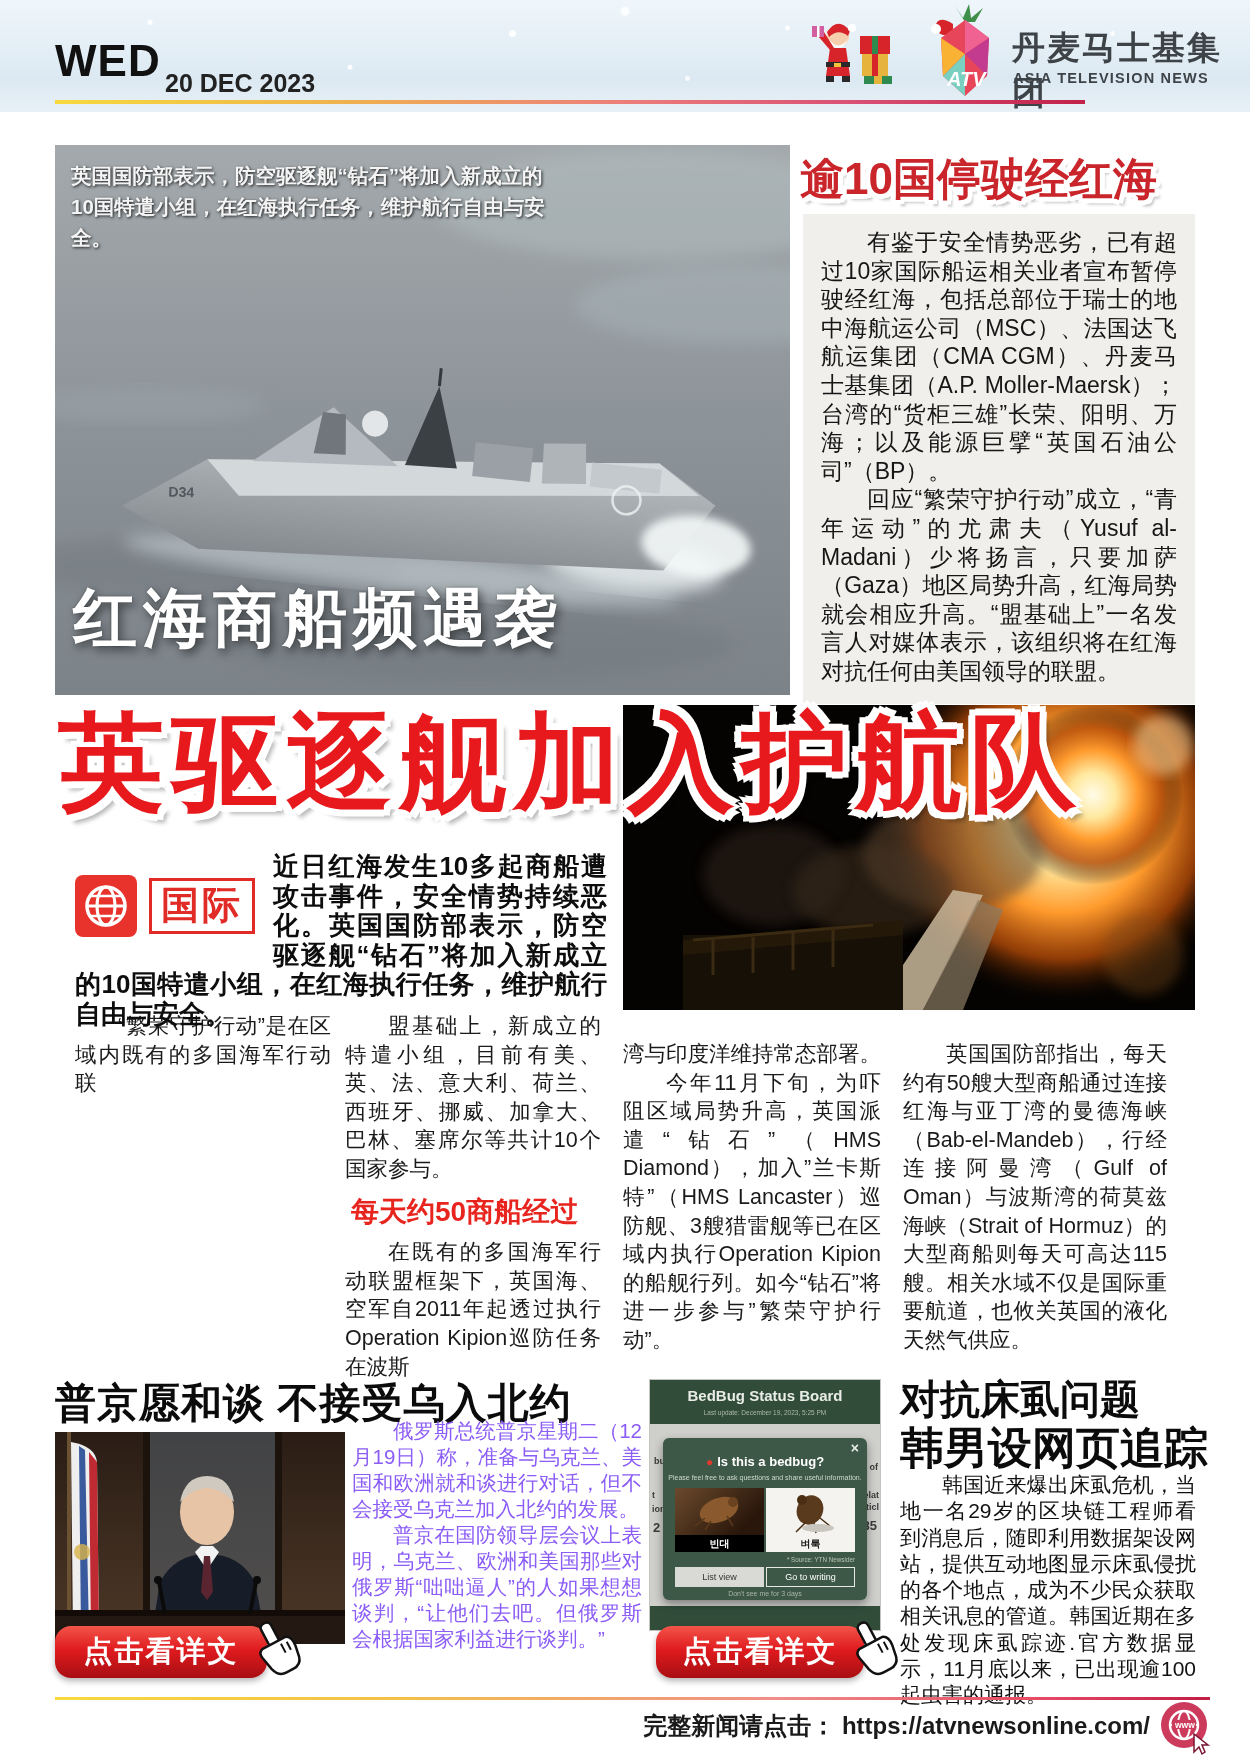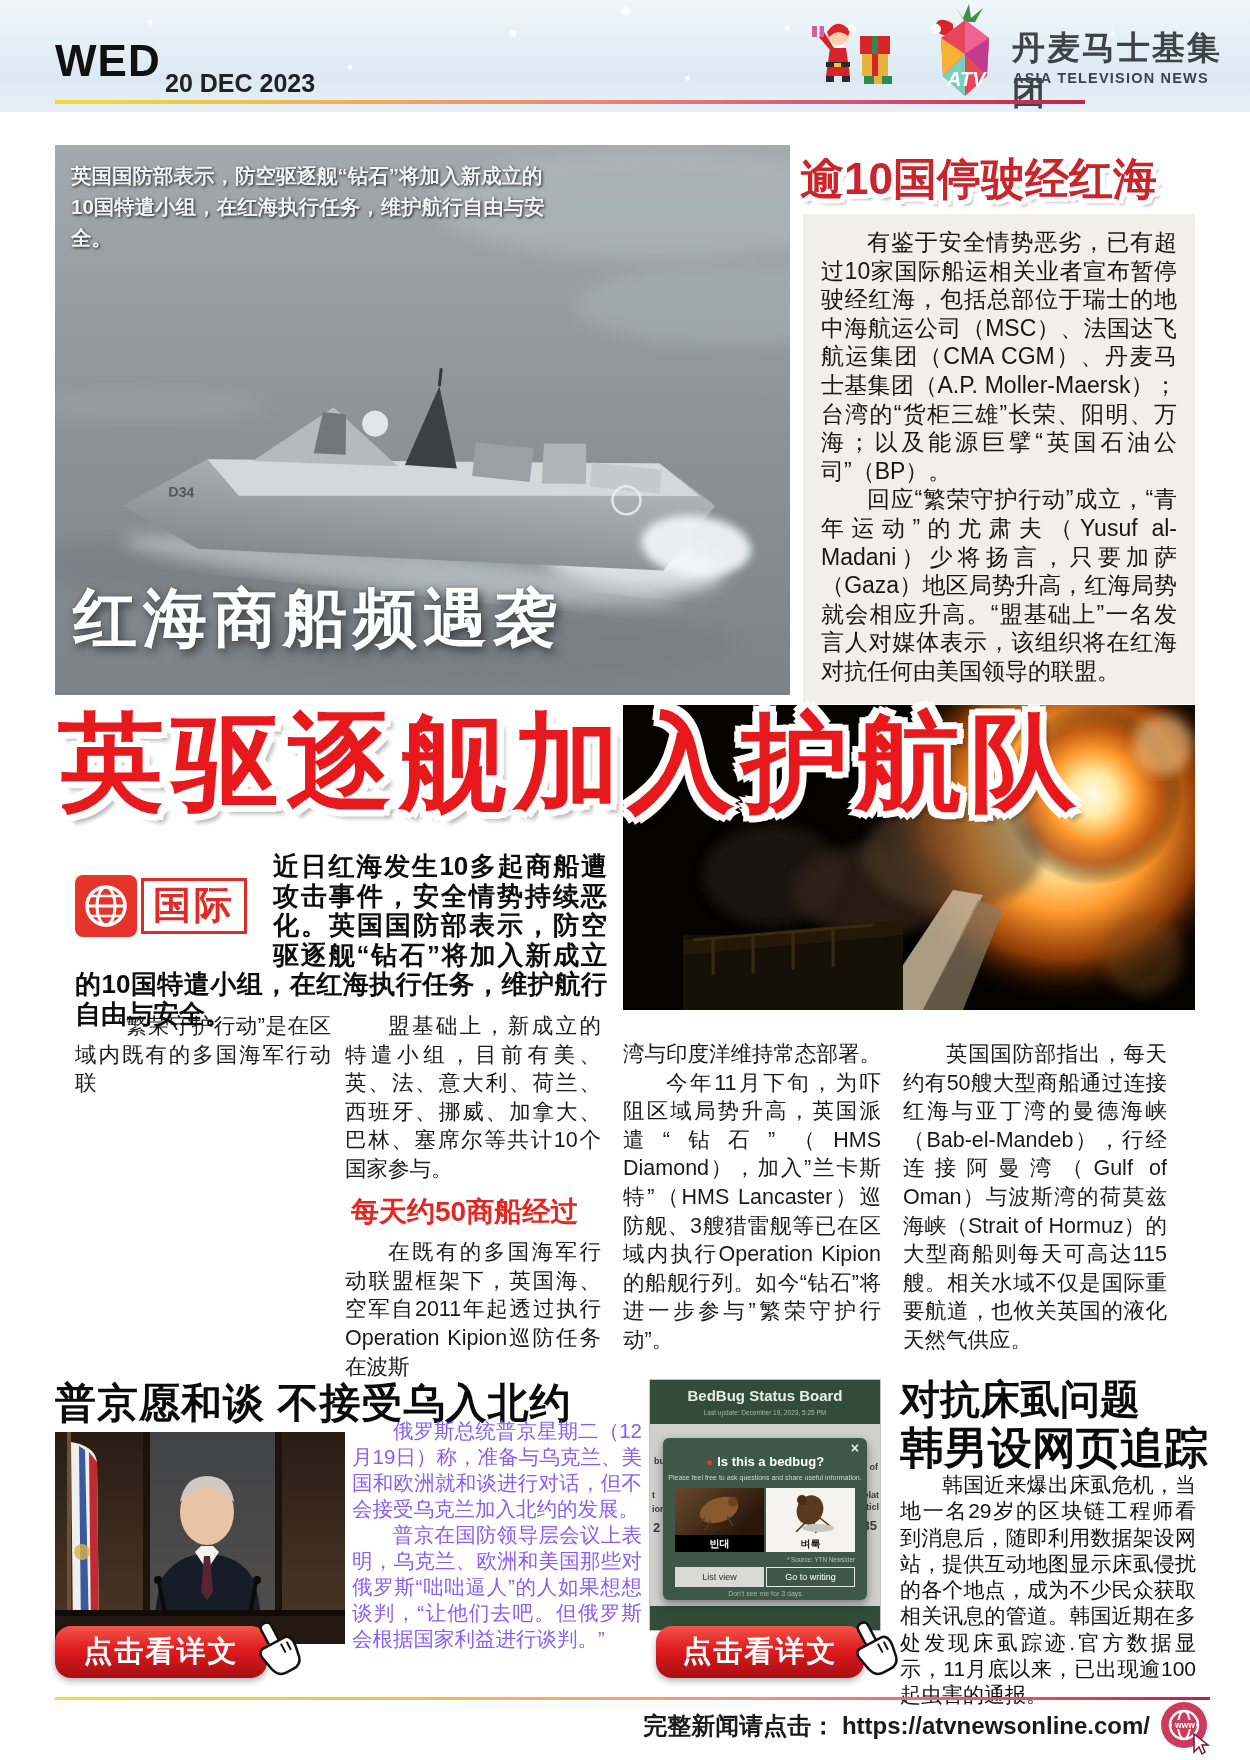--- a/index.html
+++ b/index.html
@@ -47,21 +47,21 @@
   .big-headline{position:absolute;left:58px;top:708px;width:1140px;z-index:6;
     font-size:106px;line-height:1.02;font-weight:900;color:#e8191c;letter-spacing:8px;white-space:nowrap;
     text-shadow:-6px -6px 0 #fff,6px -6px 0 #fff,-6px 6px 0 #fff,6px 6px 0 #fff,-7px 0 0 #fff,7px 0 0 #fff,0 -7px 0 #fff,0 7px 0 #fff,8px 9px 4px rgba(0,0,0,.28);}
 
   
   .missile-photo{position:absolute;left:623px;top:705px;width:572px;height:305px;z-index:1;overflow:hidden;background:#000;}
 
   
   .lead-block{position:absolute;left:75px;top:852px;width:532px;z-index:7;
     font-size:26px;line-height:29.5px;font-weight:800;color:#0d0d0d;text-align:justify;}
-  .tag-wrap{float:left;width:186px;height:96px;margin:6px 12px 4px 0;display:flex;align-items:center;gap:4px;}
+  .tag-wrap{float:left;width:186px;height:96px;margin:6px 12px 4px 0;display:flex;align-items:center;gap:12px;}
   .tag-square{width:62px;height:62px;background:#e8332d;border-radius:8px;display:flex;align-items:center;justify-content:center;}
   .tag-box{width:106px;height:56px;border:3.5px solid #e02b26;display:flex;align-items:center;justify-content:center;}
   .tag-box span{font-size:38px;font-weight:900;color:#e02b26;letter-spacing:3px;}
 
   
   .bodycol{position:absolute;font-size:21.5px;line-height:28.6px;color:#1a1a1a;}
   .bodycol p{margin:0;text-align:justify;text-indent:2em;}
   .col1{left:75px;top:1012px;width:256px;}
   .col2{left:345px;top:1012px;width:256px;}
   .col3{left:623px;top:1040px;width:258px;}

